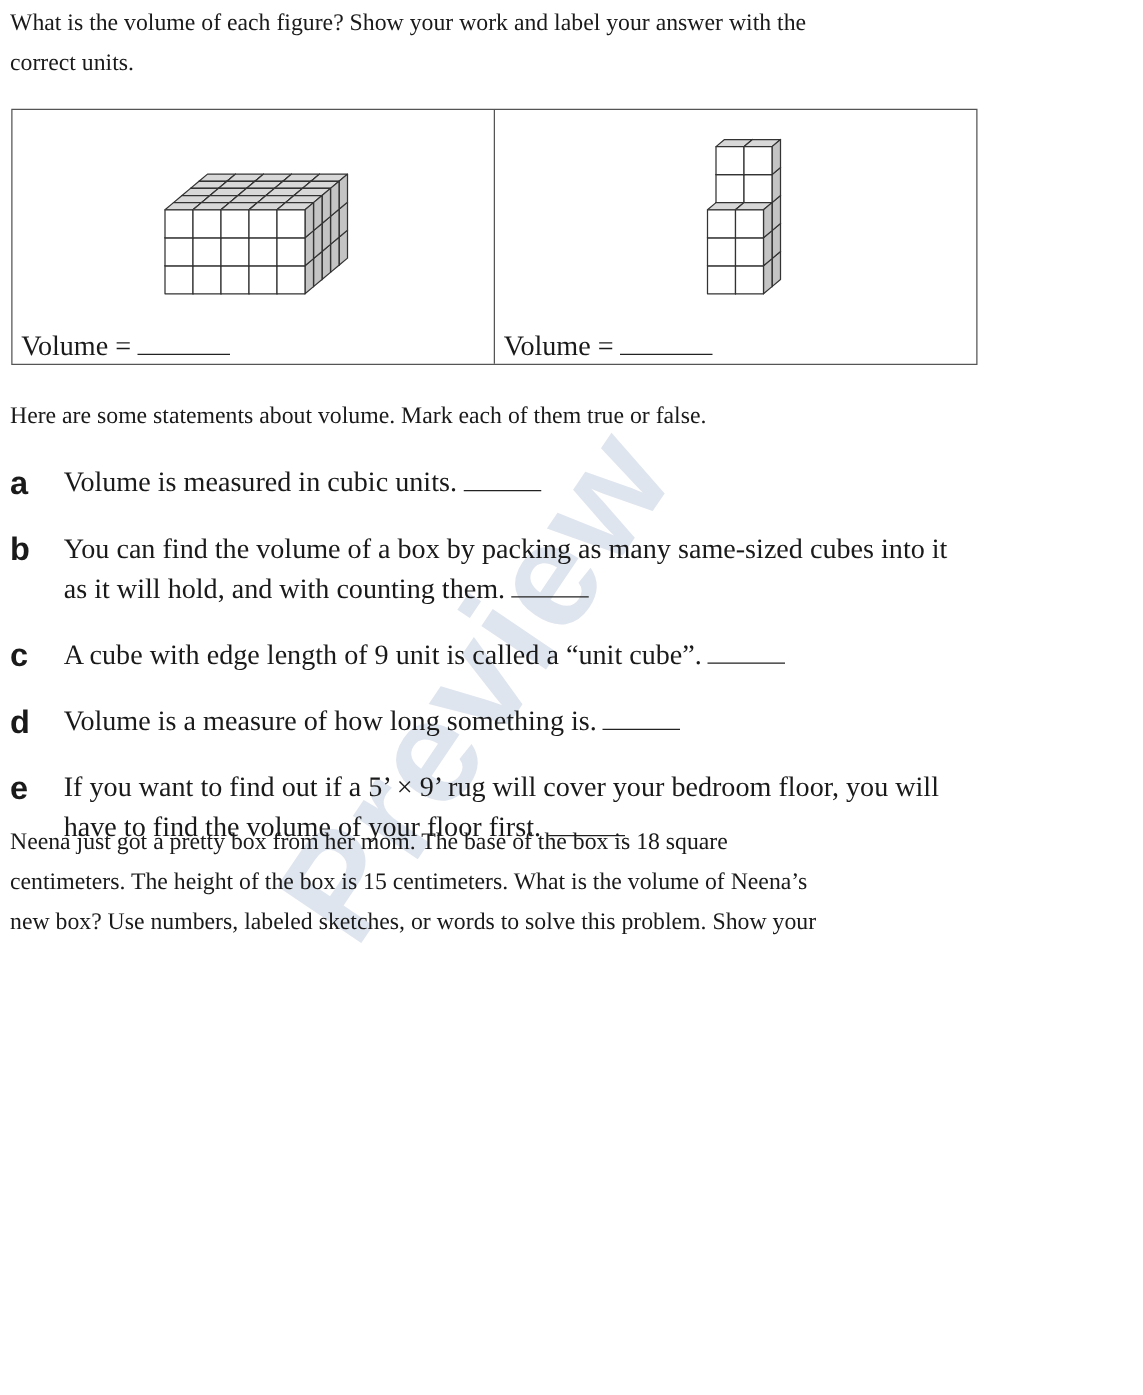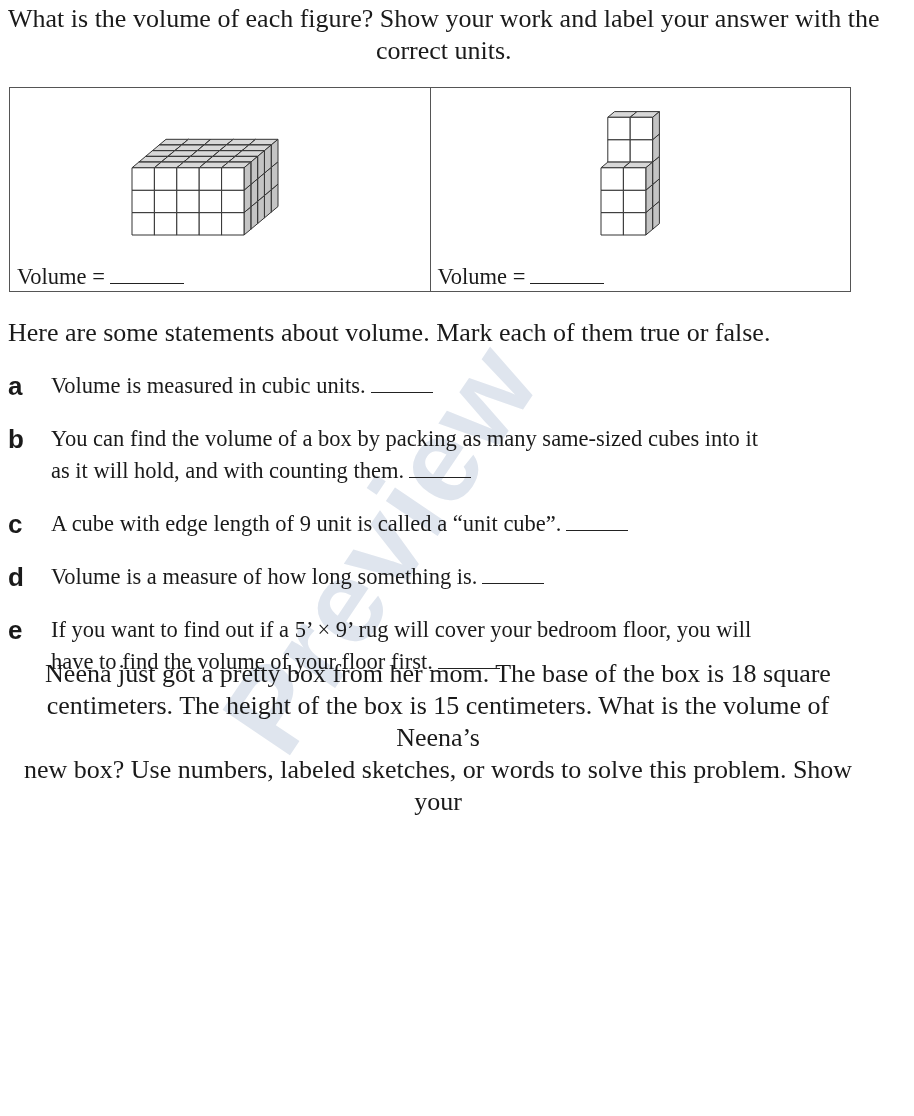--- a/index.html
+++ b/index.html
@@ -1,20 +1,20 @@
 <!DOCTYPE html>
 <html><head>
 <meta charset="utf-8">
 <style>
   html, body { margin: 0; padding: 0; background: #ffffff; }
   body { width: 914px; height: 1116px; position: relative; overflow: hidden;
          font-family: "Liberation Serif", "DejaVu Serif", serif; color: #1a1a1a; }
-  .txt { position: absolute; font-size: 26px; line-height: 32px; white-space: nowrap; text-align: center; }
+  .txt { position: absolute; font-size: 19px; line-height: 32px; white-space: nowrap; }
   .intro { left: 8px; top: 3px; }
-  .figbox { position: absolute; left: 9px; top: 87px; width: 842px; height: 205px;
+  .figbox { position: absolute; left: 9px; top: 87px; width: 773px; height: 205px;
             border: 1px solid #555; box-sizing: border-box; display: flex; }
   .cell { position: relative; flex: 1; height: 100%; }
   .cell + .cell { border-left: 1px solid #555; }
   .vol { position: absolute; left: 7px; bottom: -2px; font-size: 22.5px; line-height: 32px; }
   .blank-long { display: inline-block; width: 74px; border-bottom: 1.3px solid #222; height: 20px; vertical-align: baseline; margin-left: 5px; }
   .fig { position: absolute; top: 0; left: 0; }
   .statements-intro { left: 8px; top: 317px; font-family: Liberation Serif, serif; }
   .item { position: absolute; left: 8px; font-size: 22.5px; line-height: 32px; }
   .letter { position: absolute; left: 0; top: 0; font-family: "Liberation Sans", "DejaVu Sans", sans-serif;
             font-weight: bold; font-size: 26px; }

